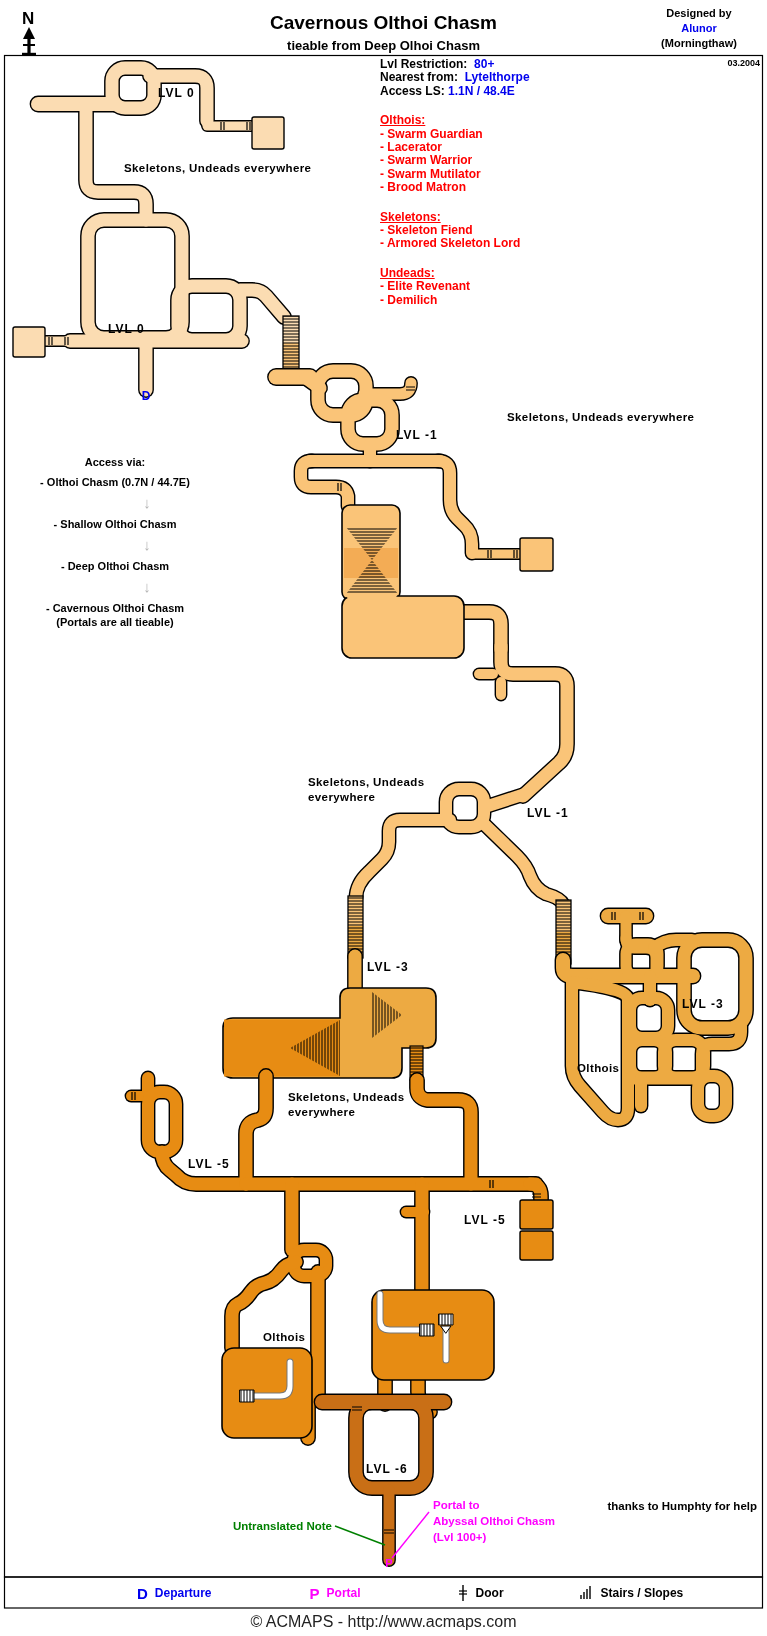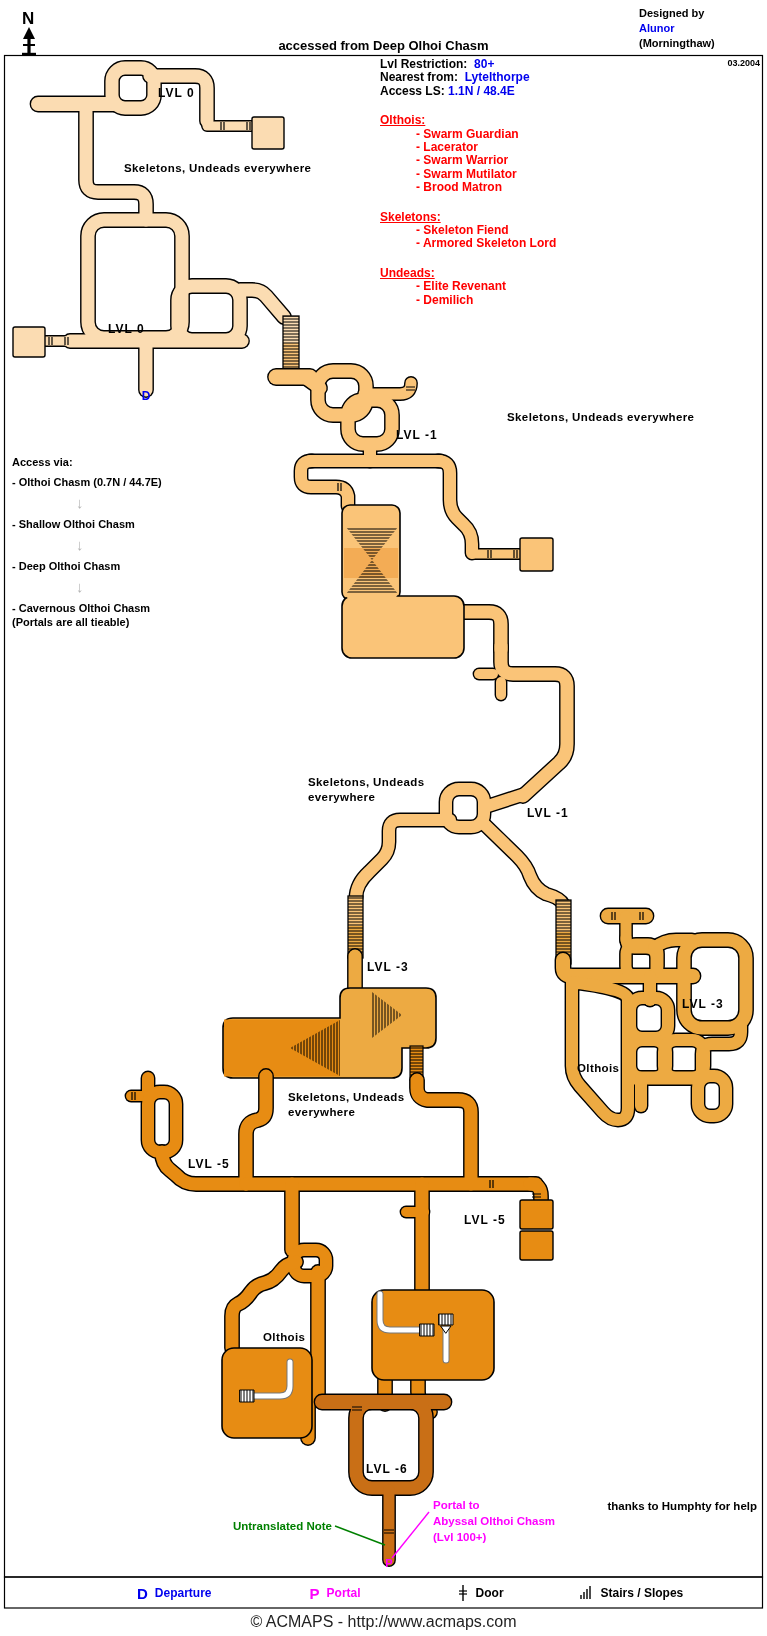--- a/index.html
+++ b/index.html
@@ -2,29 +2,29 @@
 <html><head>
 <meta charset="utf-8">
 <style>
   html,body{margin:0;padding:0;background:#fff;}
   .stage{position:relative;width:767px;height:1636px;background:#fff;
          font-family:"Liberation Sans",sans-serif;overflow:hidden;}
   .abs{position:absolute;}
   
   .title{left:0;right:0;top:12px;text-align:center;font-size:19px;font-weight:bold;color:#000;}
   .subtitle{left:0;right:0;top:38px;text-align:center;font-size:13px;font-weight:bold;color:#000;}
-  .designer{right:8px;top:6px;width:120px;font-size:11px;font-weight:bold;line-height:15px;color:#000;}
+  .designer{right:8px;top:6px;width:120px;text-align:center;font-size:11px;font-weight:bold;line-height:15px;color:#000;}
   .designer .blue{color:#0000ee;}
   
   .infobox{left:380px;top:58px;width:250px;font-size:12px;font-weight:bold;line-height:13.4px;color:#000;}
   .infobox .v{color:#0000ee;}
   .infobox .ghead{color:#f00;text-decoration:underline;margin-top:16px;}
-  .infobox .gitem{color:#f00;margin-left:36px;}
+  .infobox .gitem{color:#f00;}
   
-  .accessbox{left:12px;top:456px;width:230px;font-size:11px;font-weight:bold;color:#000;}
+  .accessbox{left:0;top:456px;width:230px;font-size:11px;font-weight:bold;color:#000;text-align:center;}
   .accessbox .ahead{margin-bottom:8px;}
   .accessbox .astep{margin:0 0 2px 0;}
   .accessbox .aarrow{color:#b5b5b5;font-size:15px;font-weight:normal;margin:2px 0 2px 64px;line-height:26px;}
   .accessbox .anote{margin-top:2px;}
   
   .legend{left:4px;top:1578px;width:759px;height:30px;display:flex;align-items:center;font-size:12px;font-weight:bold;color:#000;}
   .legend .item{display:flex;align-items:center;gap:7px;}
   .legend .key{font-size:15px;}
   .lg-blue{color:#0000ee;} .lg-mag{color:#ff00ff;}
   .footer{left:0;right:0;top:1613px;text-align:center;font-size:16px;color:#222;font-weight:normal;}
@@ -37,21 +37,22 @@
 
 <div class="stage">
 
   <svg class="abs" style="left:10px;top:4px" width="36" height="52" viewBox="0 0 36 52">
     <text x="12" y="20" font-size="17" font-weight="bold" fill="#000">N</text>
     <polygon points="13,35 25,35 19,23" fill="#000"></polygon>
     <rect x="17.4" y="34" width="3.2" height="15" fill="#000"></rect>
     <line x1="13" y1="41" x2="25" y2="41" stroke="#000" stroke-width="2"></line>
     <line x1="12" y1="50" x2="26" y2="50" stroke="#000" stroke-width="2.4"></line>
   </svg>
-  <div class="abs subtitle">accessed from Deep Olhoi Chasm</div>
+  <div class="abs title">Cavernous Olthoi Chasm</div>
+  <div class="abs subtitle">tieable from Deep Olhoi Chasm</div>
   <div class="abs designer">
     <div>Designed by</div>
     <div class="blue">Alunor</div>
     <div>(Morningthaw)</div>
   </div>
 
   <svg class="abs" style="left:0;top:0" width="767" height="1636" viewBox="0 0 767 1636">
     <defs>
       <pattern id="hH" width="4" height="3" patternUnits="userSpaceOnUse">
         <line x1="0" y1="1" x2="4" y2="1" stroke="#000" stroke-width="1"></line>

